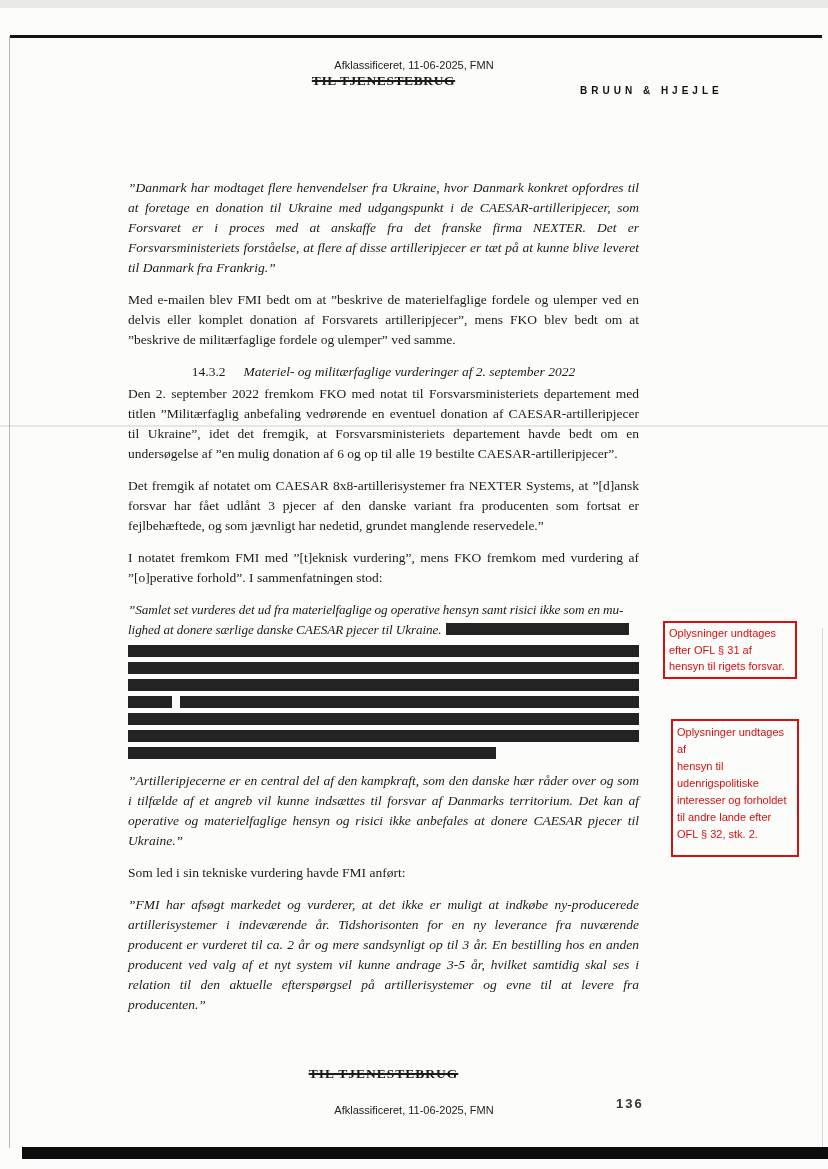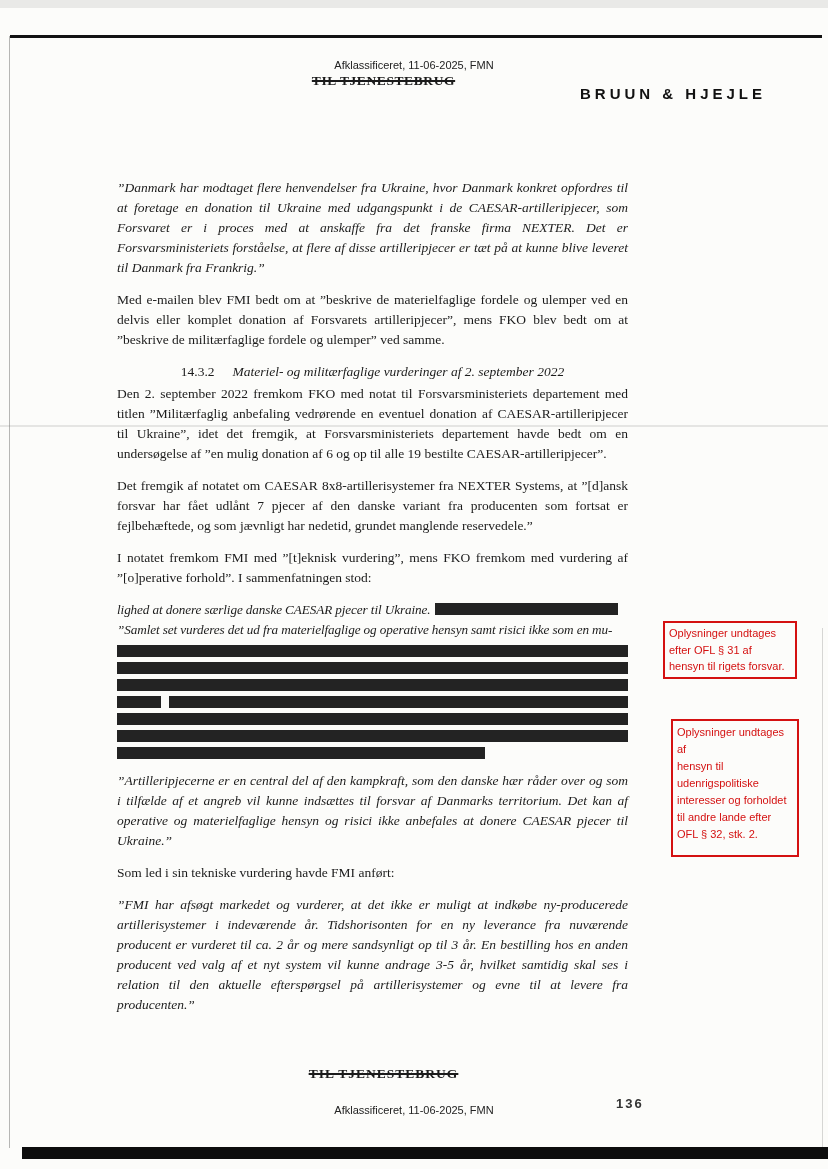--- a/index.html
+++ b/index.html
@@ -24,26 +24,26 @@
     font-family:"Liberation Sans", sans-serif; font-size:11px; color:#222;
   }
   .hdr-class {
     position:absolute; top:65px; left:128px; width:511px; text-align:center;
     font-weight:bold; font-size:13.5px; letter-spacing:.6px;
     text-decoration:line-through; text-decoration-thickness:1.5px;
   }
   .firm-logo {
     position:absolute; top:77px; left:580px;
     font-family:"Liberation Sans", sans-serif; font-weight:700;
-    font-size:15px; letter-spacing:4px; color:#111; white-space:nowrap;
+    font-size:10px; letter-spacing:4px; color:#111; white-space:nowrap;
   }
 
   
   .body-col {
-    position:absolute; left:117px; top:170px; width:511px;
+    position:absolute; left:128px; top:170px; width:511px;
     font-size:13.5px; line-height:20px; text-align:justify;
   }
   .body-col p { margin-bottom:12px; }
   .q { font-style:italic; }
   .heading { margin-top:6px; margin-bottom:2px !important; text-align:center; white-space:nowrap; }
   .hnum { font-style:normal; margin-right:18px; }
   .htitle { font-style:italic; }
 
   
   .quote-redacted { margin-bottom:12px; }
@@ -99,27 +99,27 @@
   <div class="body-col">
 
     <p class="q">”Danmark har modtaget flere henvendelser fra Ukraine, hvor Danmark konkret opfordres til at foretage en donation til Ukraine med udgangspunkt i de CAESAR-artilleripjecer, som Forsvaret er i proces med at anskaffe fra det franske firma NEXTER. Det er Forsvarsministeriets forståelse, at flere af disse artilleripjecer er tæt på at kunne blive leveret til Danmark fra Frankrig.”</p>
 
     <p>Med e-mailen blev FMI bedt om at ”beskrive de materielfaglige fordele og ulemper ved en delvis eller komplet donation af Forsvarets artilleripjecer”, mens FKO blev bedt om at ”beskrive de militærfaglige fordele og ulemper” ved samme.</p>
 
     <p class="heading"><span class="hnum">14.3.2</span><span class="htitle">Materiel- og militærfaglige vurderinger af 2. september 2022</span></p>
 
     <p>Den 2. september 2022 fremkom FKO med notat til Forsvarsministeriets departement med titlen ”Militærfaglig anbefaling vedrørende en eventuel donation af CAESAR-artilleripjecer til Ukraine”, idet det fremgik, at Forsvarsministeriets departement havde bedt om en undersøgelse af ”en mulig donation af 6 og op til alle 19 bestilte CAESAR-artilleripjecer”.</p>
 
-    <p>Det fremgik af notatet om CAESAR 8x8-artillerisystemer fra NEXTER Systems, at ”[d]ansk forsvar har fået udlånt 7 pjecer af den danske variant fra producenten som fortsat er fejlbehæftede, og som jævnligt har nedetid, grundet manglende reservedele.”</p>
+    <p>Det fremgik af notatet om CAESAR 8x8-artillerisystemer fra NEXTER Systems, at ”[d]ansk forsvar har fået udlånt 3 pjecer af den danske variant fra producenten som fortsat er fejlbehæftede, og som jævnligt har nedetid, grundet manglende reservedele.”</p>
 
     <p>I notatet fremkom FMI med ”[t]eknisk vurdering”, mens FKO fremkom med vurdering af ”[o]perative forhold”. I sammenfatningen stod:</p>
 
     <div class="q quote-redacted">
+      <div class="line">”Samlet set vurderes det ud fra materielfaglige og operative hensyn samt risici ikke som en mu-</div>
       <div class="line"><span>lighed at donere særlige danske CAESAR pjecer til Ukraine.</span><span class="bar inline-bar"></span></div>
-      <div class="line">”Samlet set vurderes det ud fra materielfaglige og operative hensyn samt risici ikke som en mu-</div>
       <div class="bar-row">
           <span class="bar" style="width:100%"></span>
         </div>
       <div class="bar-row">
           <span class="bar" style="width:100%"></span>
         </div>
       <div class="bar-row">
           <span class="bar" style="width:100%"></span>
         </div>
       <div class="bar-row">

